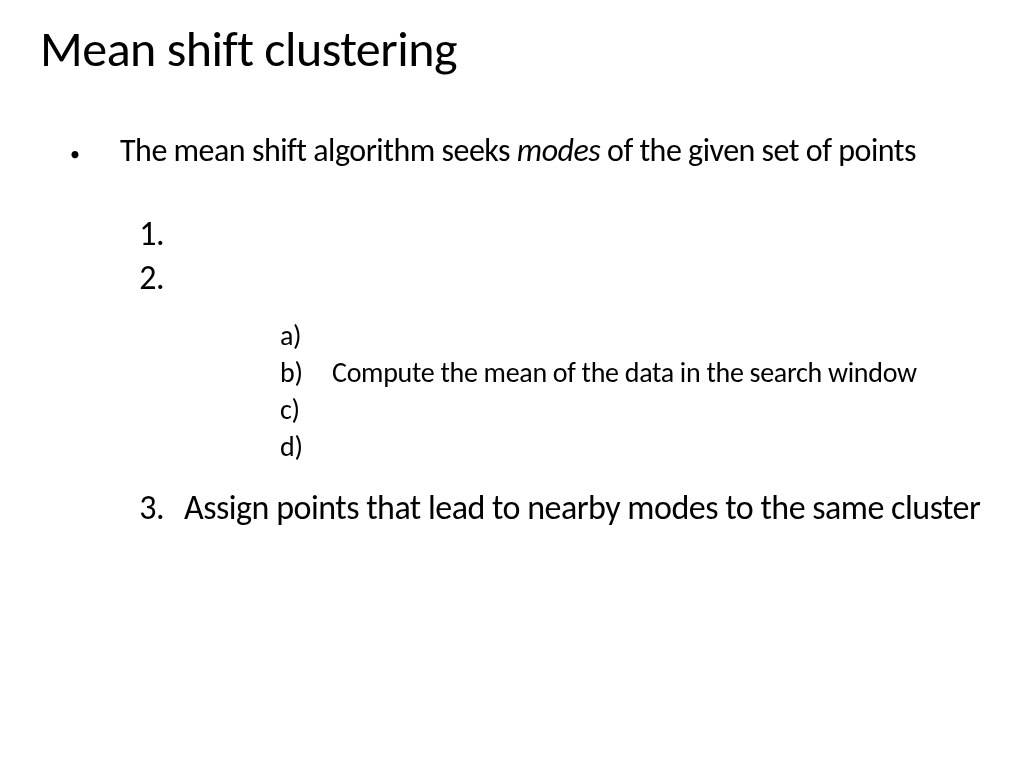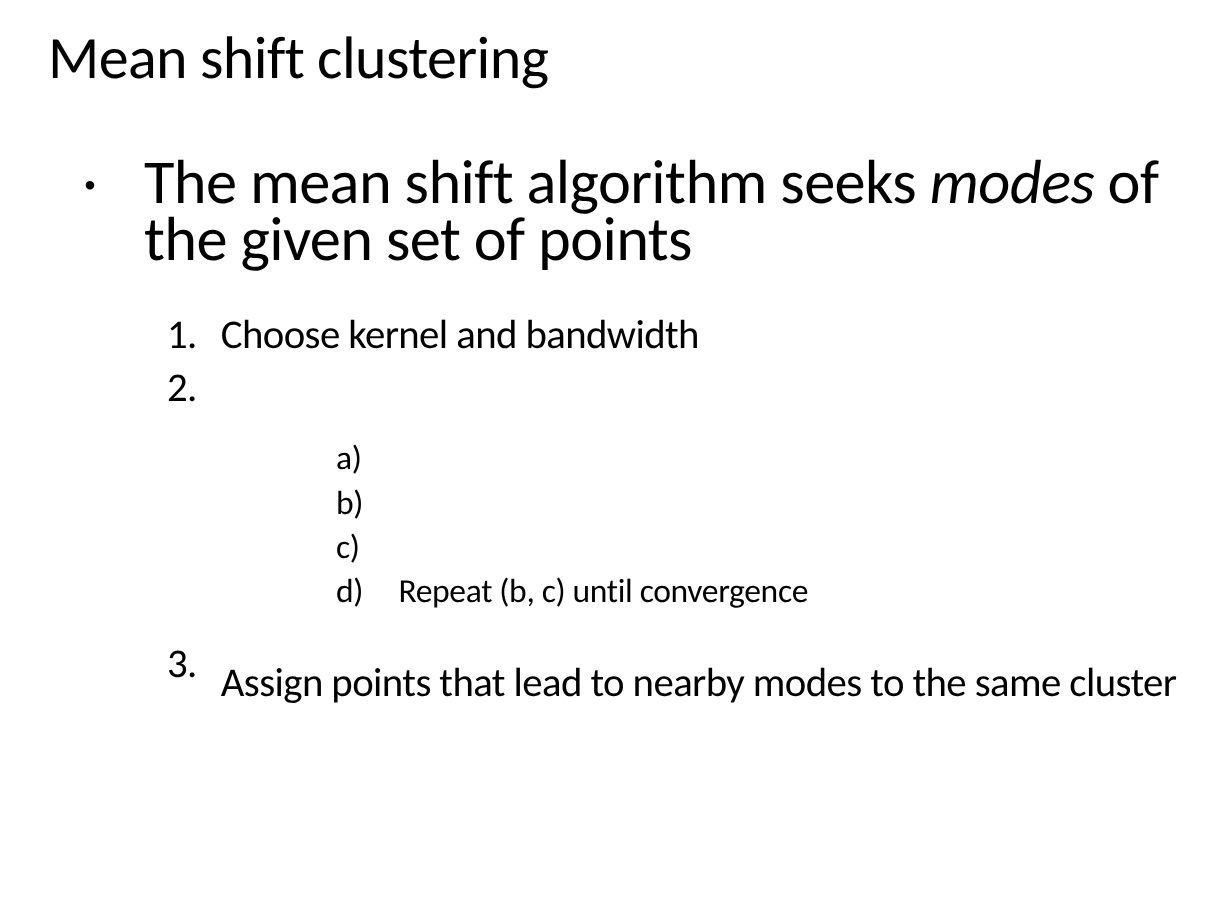--- a/index.html
+++ b/index.html
@@ -31,21 +31,21 @@
     margin-left: 30px;
     margin-bottom: 36px;
   }
   .bullet-dot {
     font-size: 20px;
     line-height: 46px;
     margin-right: 40px;
     margin-top: 4px;
   }
   .bullet-text {
-    font-size: 52px;
+    font-size: 32px;
     line-height: 48px;
     letter-spacing: -0.5px;
   }
   .italic {
     font-style: italic;
   }
   .numlist {
     margin-left: 82px;
   }
   .num-row {
@@ -75,61 +75,59 @@
     letter-spacing: -0.3px;
   }
   .sub-label {
     width: 34px;
     flex: 0 0 34px;
     text-align: left;
     margin-right: 18px;
   }
   .num-row.wrap .num-text {
     max-width: 800px;
-    margin-top: 16px;
   }
 </style>
 </head>
 <body>
 
 <div class="slide">
 
   <h1 class="title">Mean shift clustering</h1>
 
   <div class="bullet-row">
     <span class="bullet-dot">•</span>
     <span class="bullet-text">
       <span>The mean shift algorithm seeks </span><span class="italic">modes</span><span> of the given set of points</span>
     </span>
   </div>
 
   <div class="numlist">
 
     <div class="num-row">
       <span class="num-label">1.</span>
-      <span class="num-text">Choose kernel and bandwidth</span>
     </div>
 
     <div class="num-row">
       <span class="num-label">2.</span>
     </div>
 
     <div class="sublist">
       <div class="sub-row">
         <span class="sub-label">a)</span>
       </div>
       <div class="sub-row">
         <span class="sub-label">b)</span>
+        <span>Compute the mean of the data in the search window</span>
       </div>
       <div class="sub-row">
         <span class="sub-label">c)</span>
       </div>
       <div class="sub-row">
         <span class="sub-label">d)</span>
-        <span>Repeat (b, c) until convergence</span>
       </div>
     </div>
 
     <div class="num-row wrap">
       <span class="num-label">3.</span>
       <span class="num-text">Assign points that lead to nearby modes to the same cluster</span>
     </div>
 
   </div>
 

